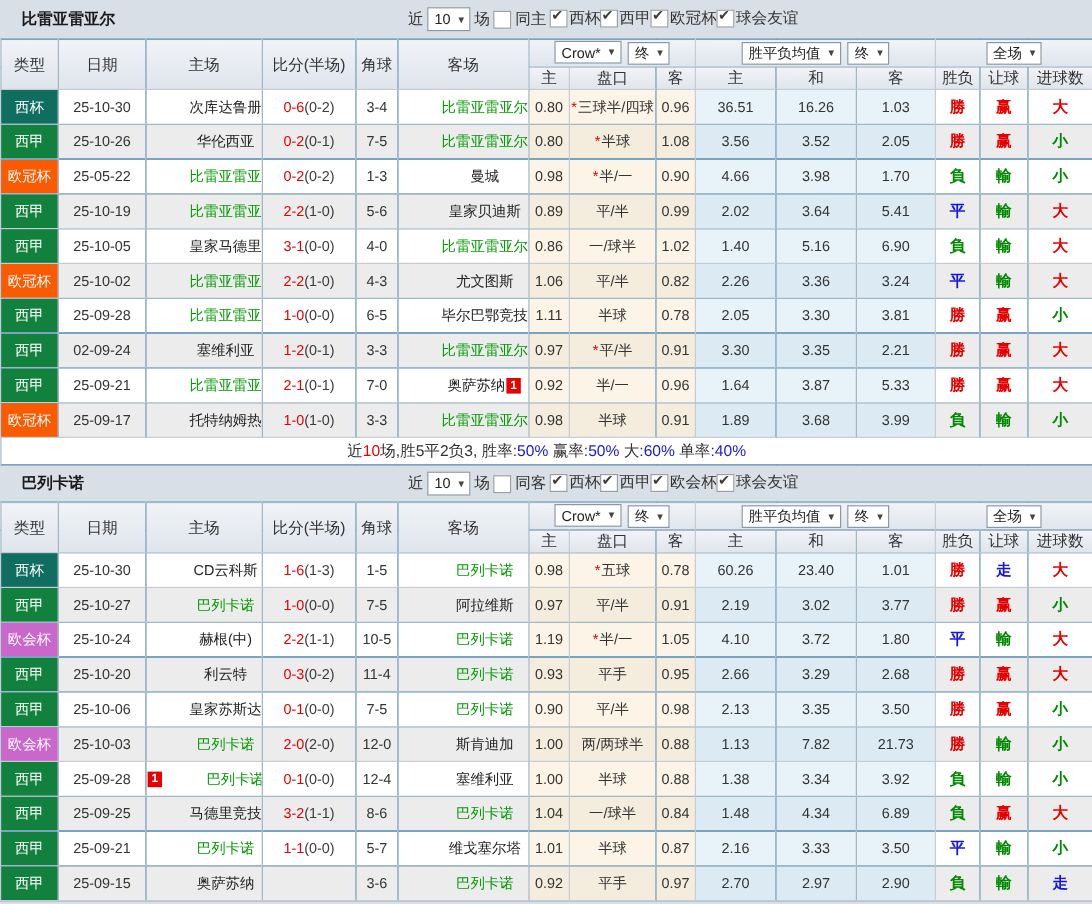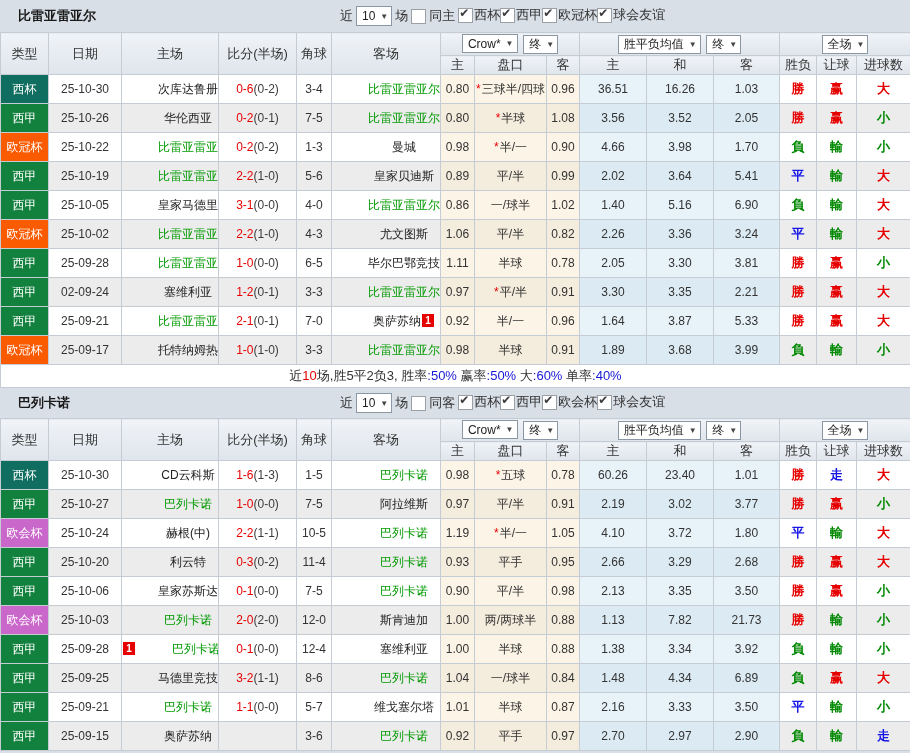--- a/index.html
+++ b/index.html
@@ -178,21 +178,21 @@
     <td class="c-odd c-crow-away">1.08</td>
     <td class="c-avg c-avg-home">3.56</td>
     <td class="c-avg c-avg-draw">3.52</td>
     <td class="c-avg c-avg-away">2.05</td>
     <td class="c-res c-wdl" style="color: rgb(230, 0, 0);">勝</td>
     <td class="c-res c-handicap" style="color: rgb(230, 0, 0);">赢</td>
     <td class="c-res c-goals" style="color: rgb(0, 136, 0);">小</td>
   </tr>
           <tr class="odd">
     <td class="c-type" style="background: rgb(250, 90, 0);">欧冠杯</td>
-    <td class="c-date">25-10-22</td>
+    <td class="c-date">25-05-22</td>
     <td class="c-home"><span class="team self">比雷亚雷亚尔</span></td>
     <td class="c-score"><span class="c-ft">0-2</span><span class="c-ht">(0-2)</span></td>
     <td class="c-corner">1-3</td>
     <td class="c-away"><span class="team">曼城</span></td>
     <td class="c-odd c-crow-home">0.98</td>
     <td class="c-odd c-plate"><span class="star">*</span>半/一</td>
     <td class="c-odd c-crow-away">0.90</td>
     <td class="c-avg c-avg-home">4.66</td>
     <td class="c-avg c-avg-draw">3.98</td>
     <td class="c-avg c-avg-away">1.70</td>

